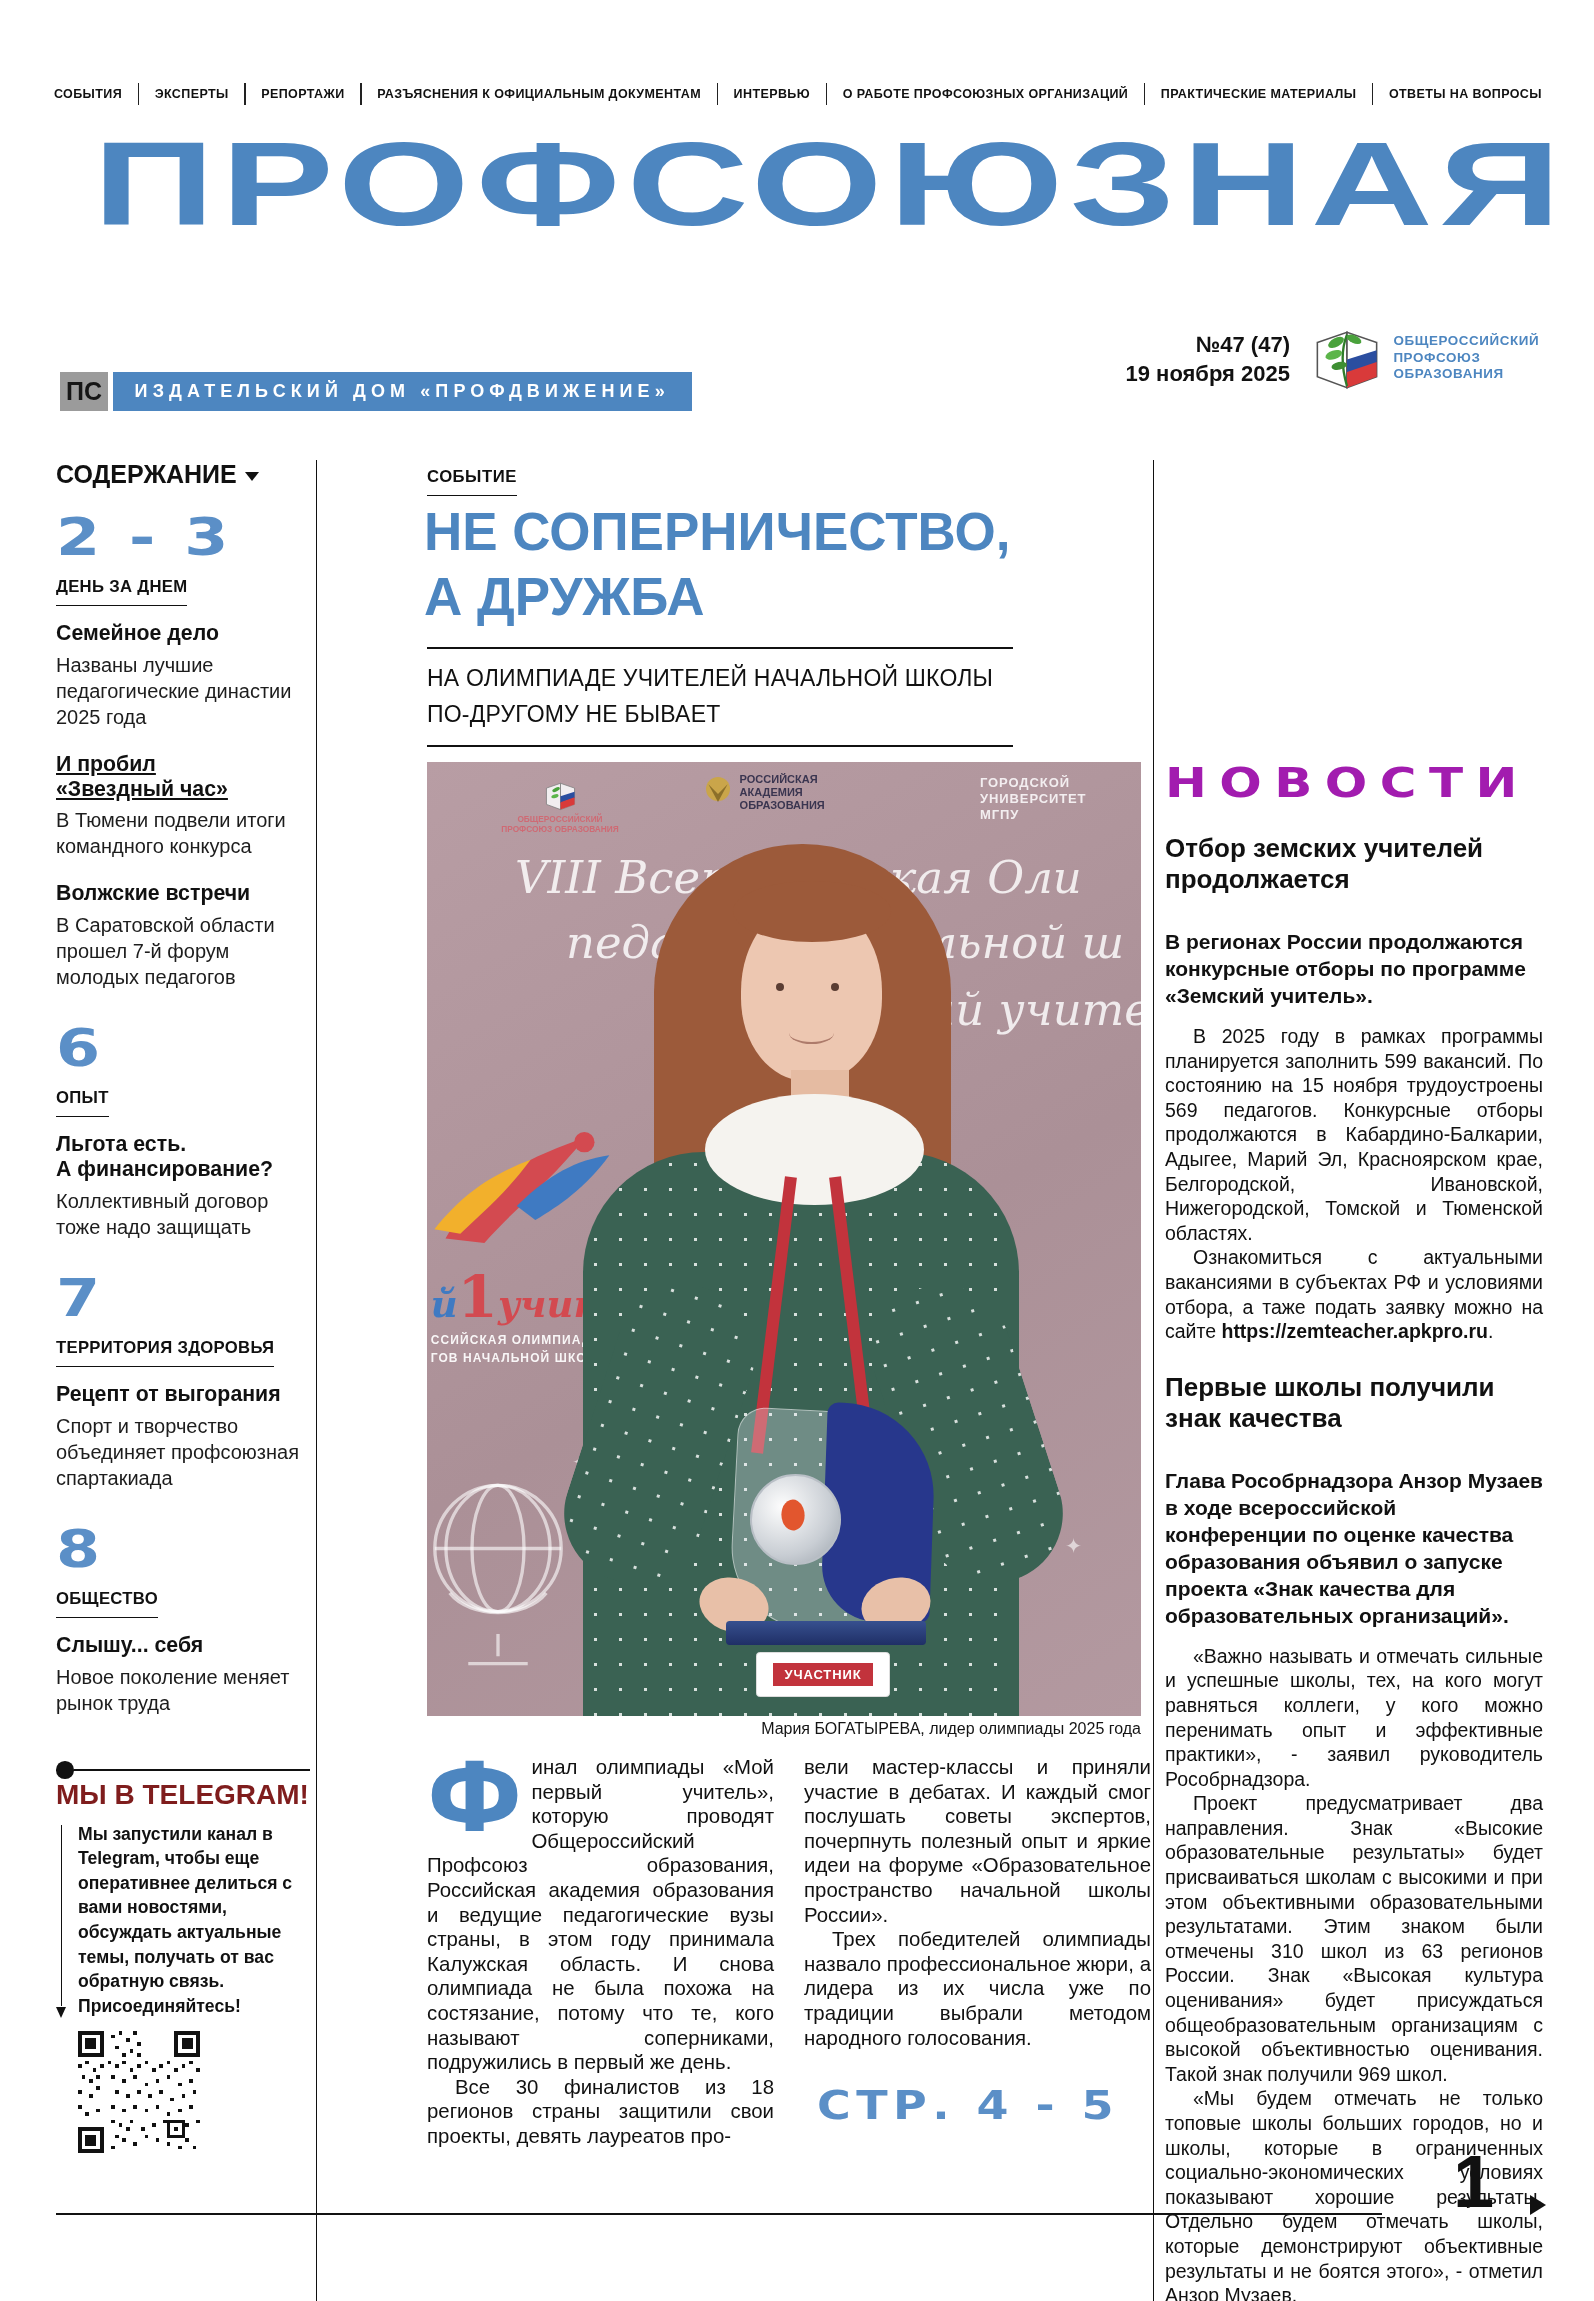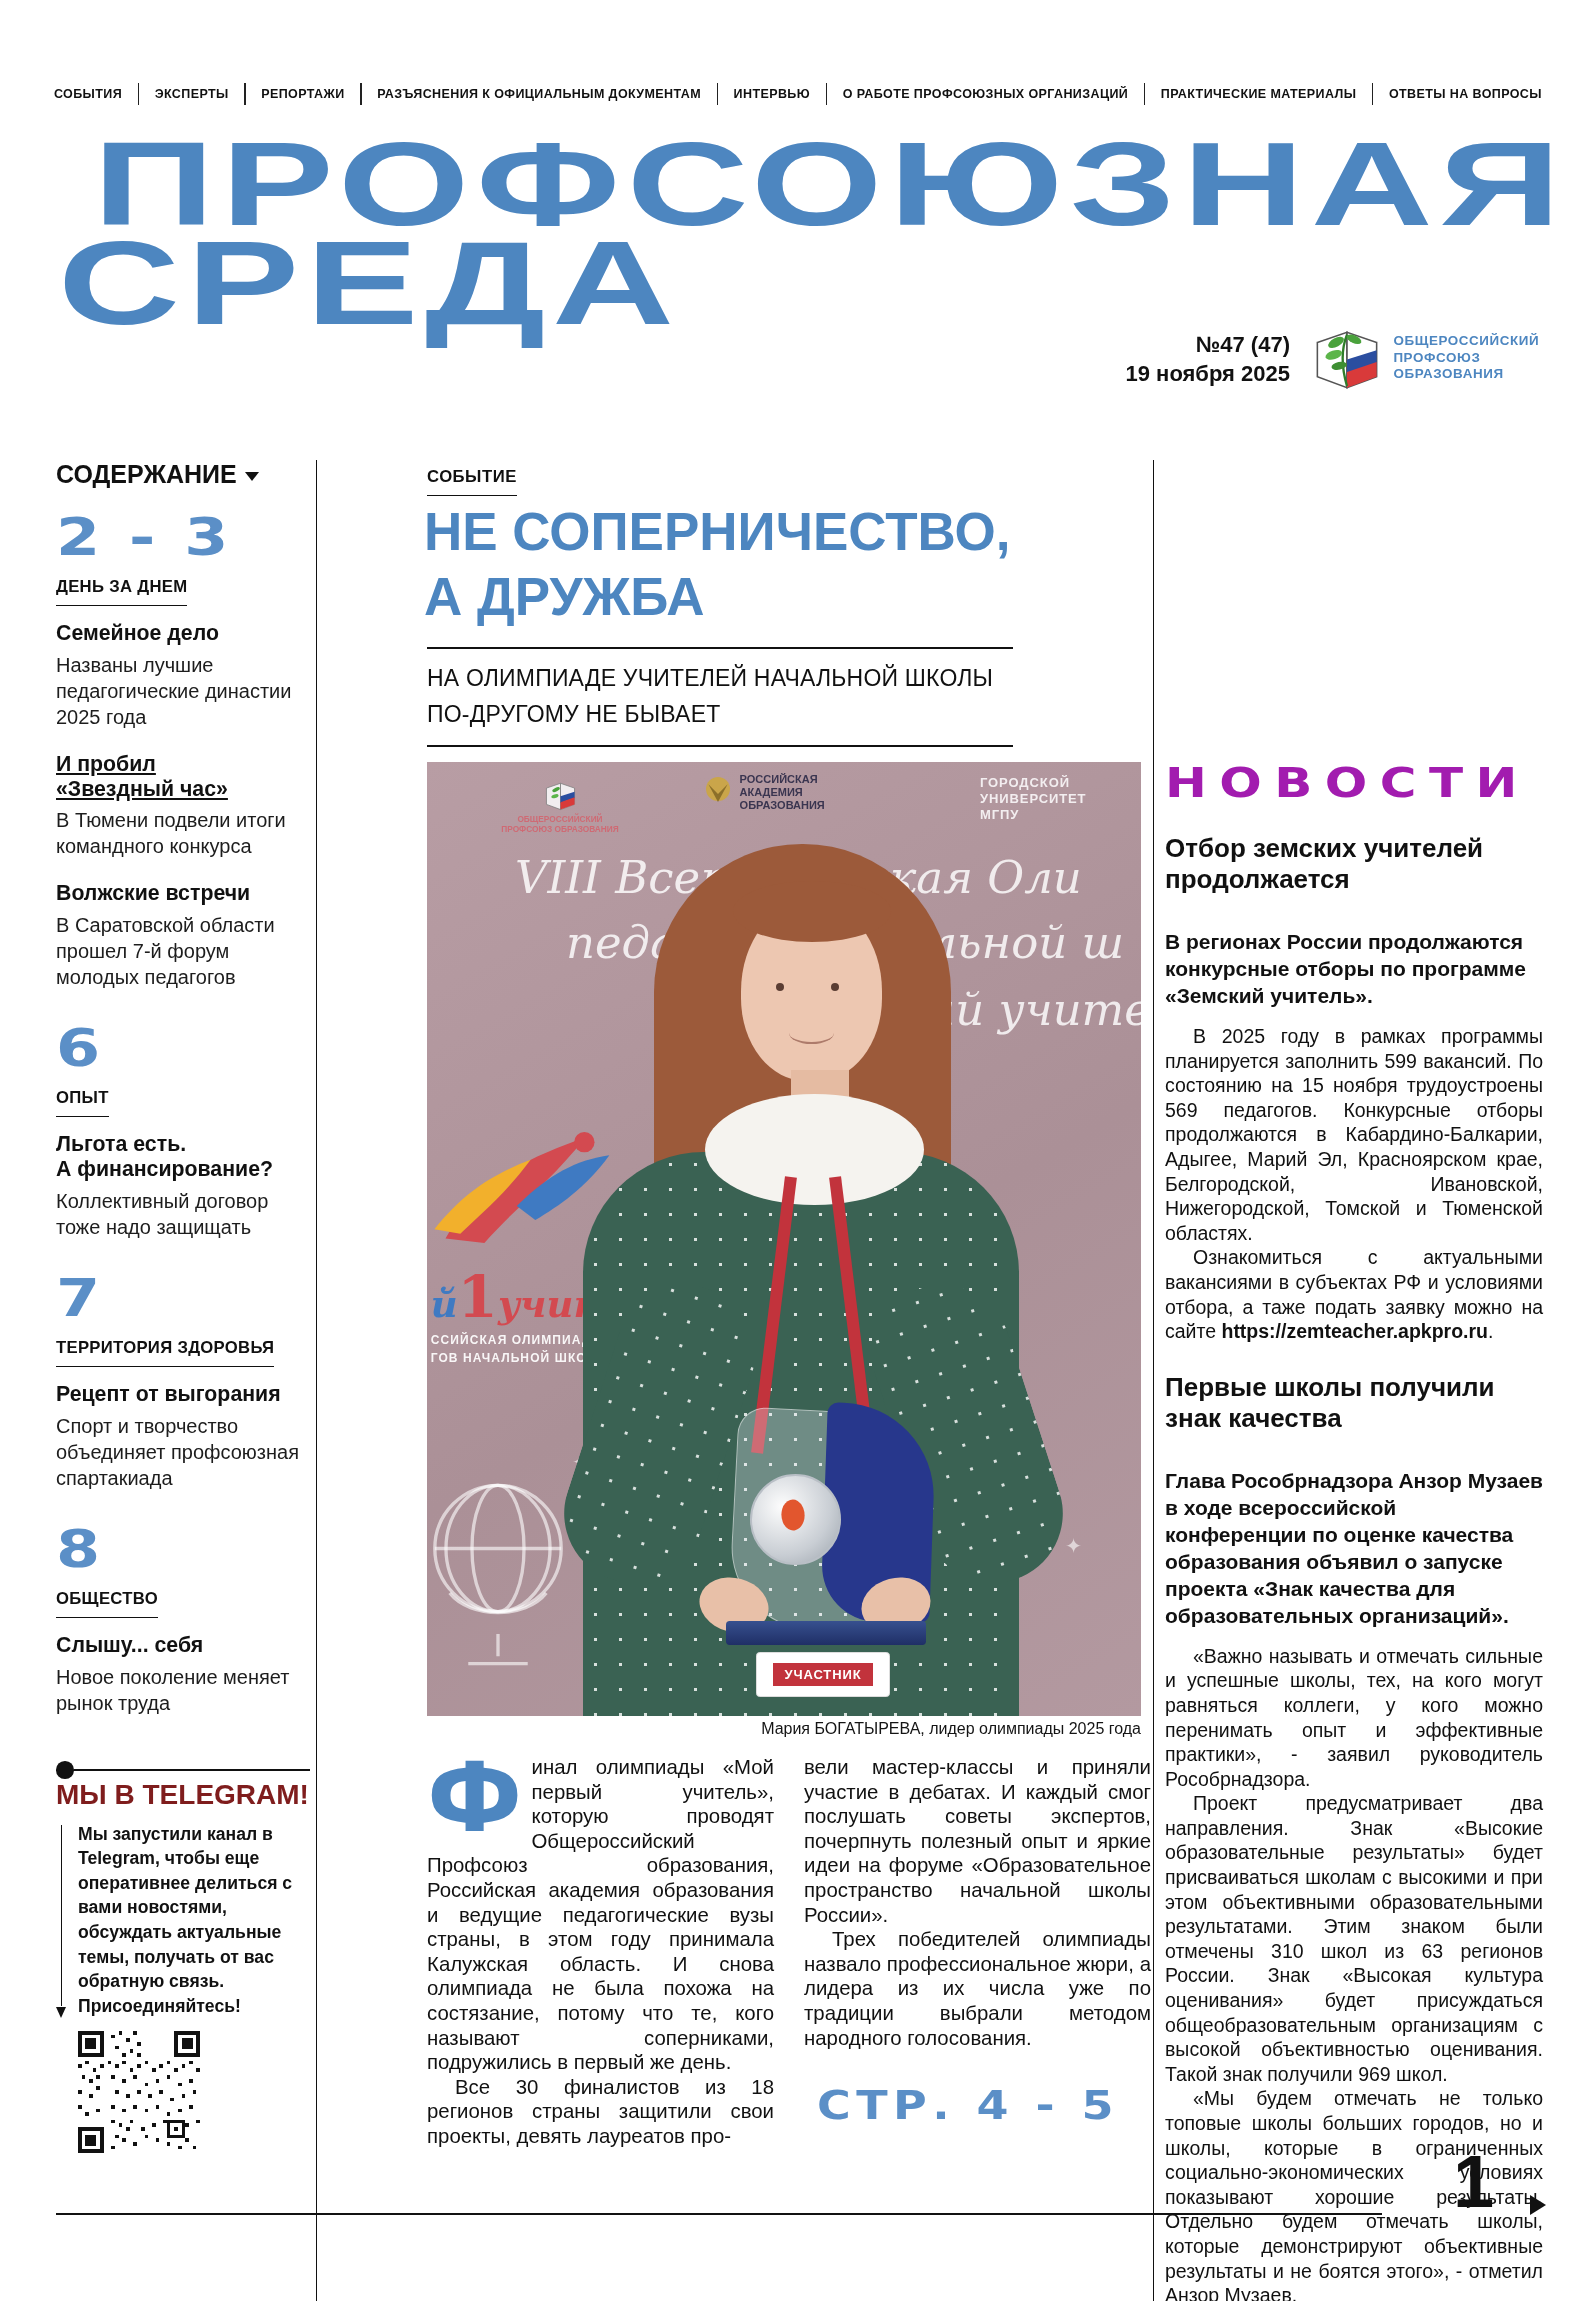--- a/index.html
+++ b/index.html
@@ -106,22 +106,25 @@
     <span class="nav-item">ИНТЕРВЬЮ</span>
     <span class="nav-sep"></span>
     <span class="nav-item">О РАБОТЕ ПРОФСОЮЗНЫХ ОРГАНИЗАЦИЙ</span>
     <span class="nav-sep"></span>
     <span class="nav-item">ПРАКТИЧЕСКИЕ МАТЕРИАЛЫ</span>
     <span class="nav-sep"></span>
     <span class="nav-item">ОТВЕТЫ НА ВОПРОСЫ</span>
   </div>
 
   <div class="mast-line" style="top:124px;margin-left:35px;"><span class="stretchL">ПРОФСОЮЗНАЯ</span></div>
-  <div class="mast-line" style="top:223px;"><span class="stretchL">СРЕДА</span></div>
-
+
+  <div class="pub">
+    <div class="pub-abbr">ПС</div>
+    <div class="pub-bar">ИЗДАТЕЛЬСКИЙ ДОМ «ПРОФДВИЖЕНИЕ»</div>
+  </div>
 
   <div class="issue">
     <div>№47 (47)</div>
     <div>19 ноября 2025</div>
   </div>
 
   <div class="brand">
     <svg width="78" height="78" viewBox="0 0 100 100">
       <polygon points="12,30 50,17 50,88 12,74" fill="#ffffff" stroke="#555" stroke-width="2"></polygon>
       <polygon points="88,30 50,17 50,88 88,74" fill="#ffffff" stroke="#555" stroke-width="2"></polygon>

